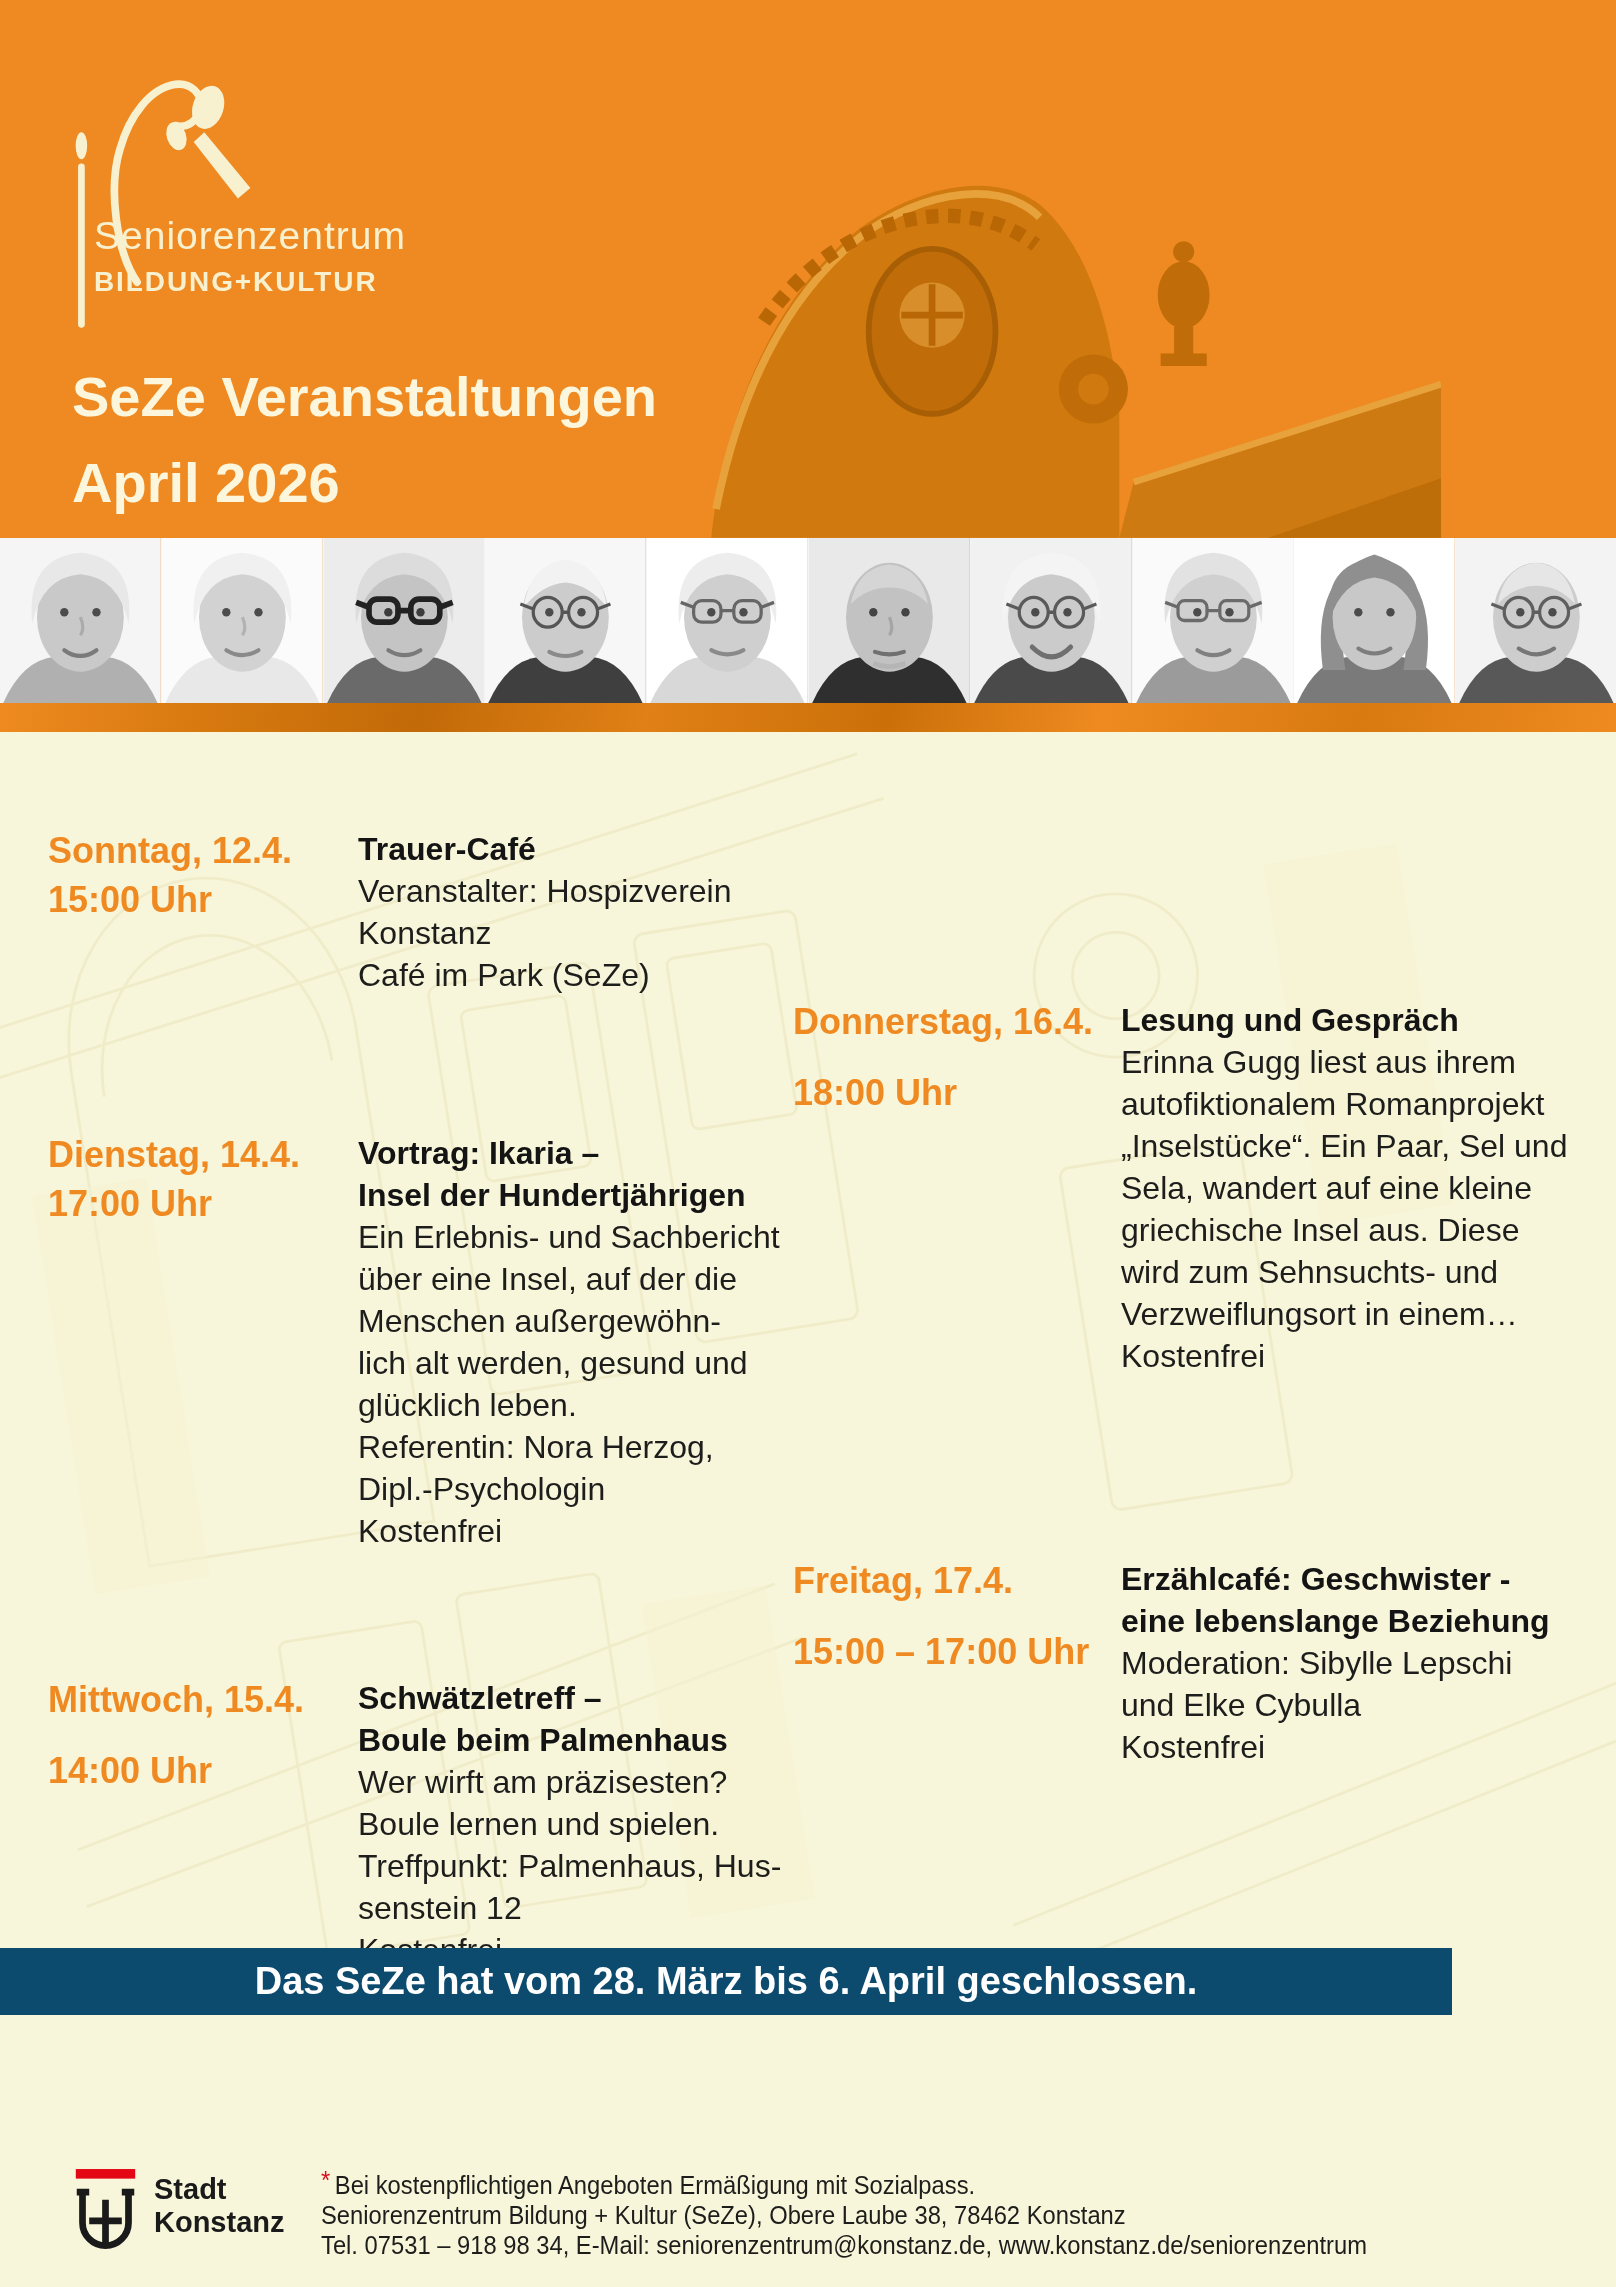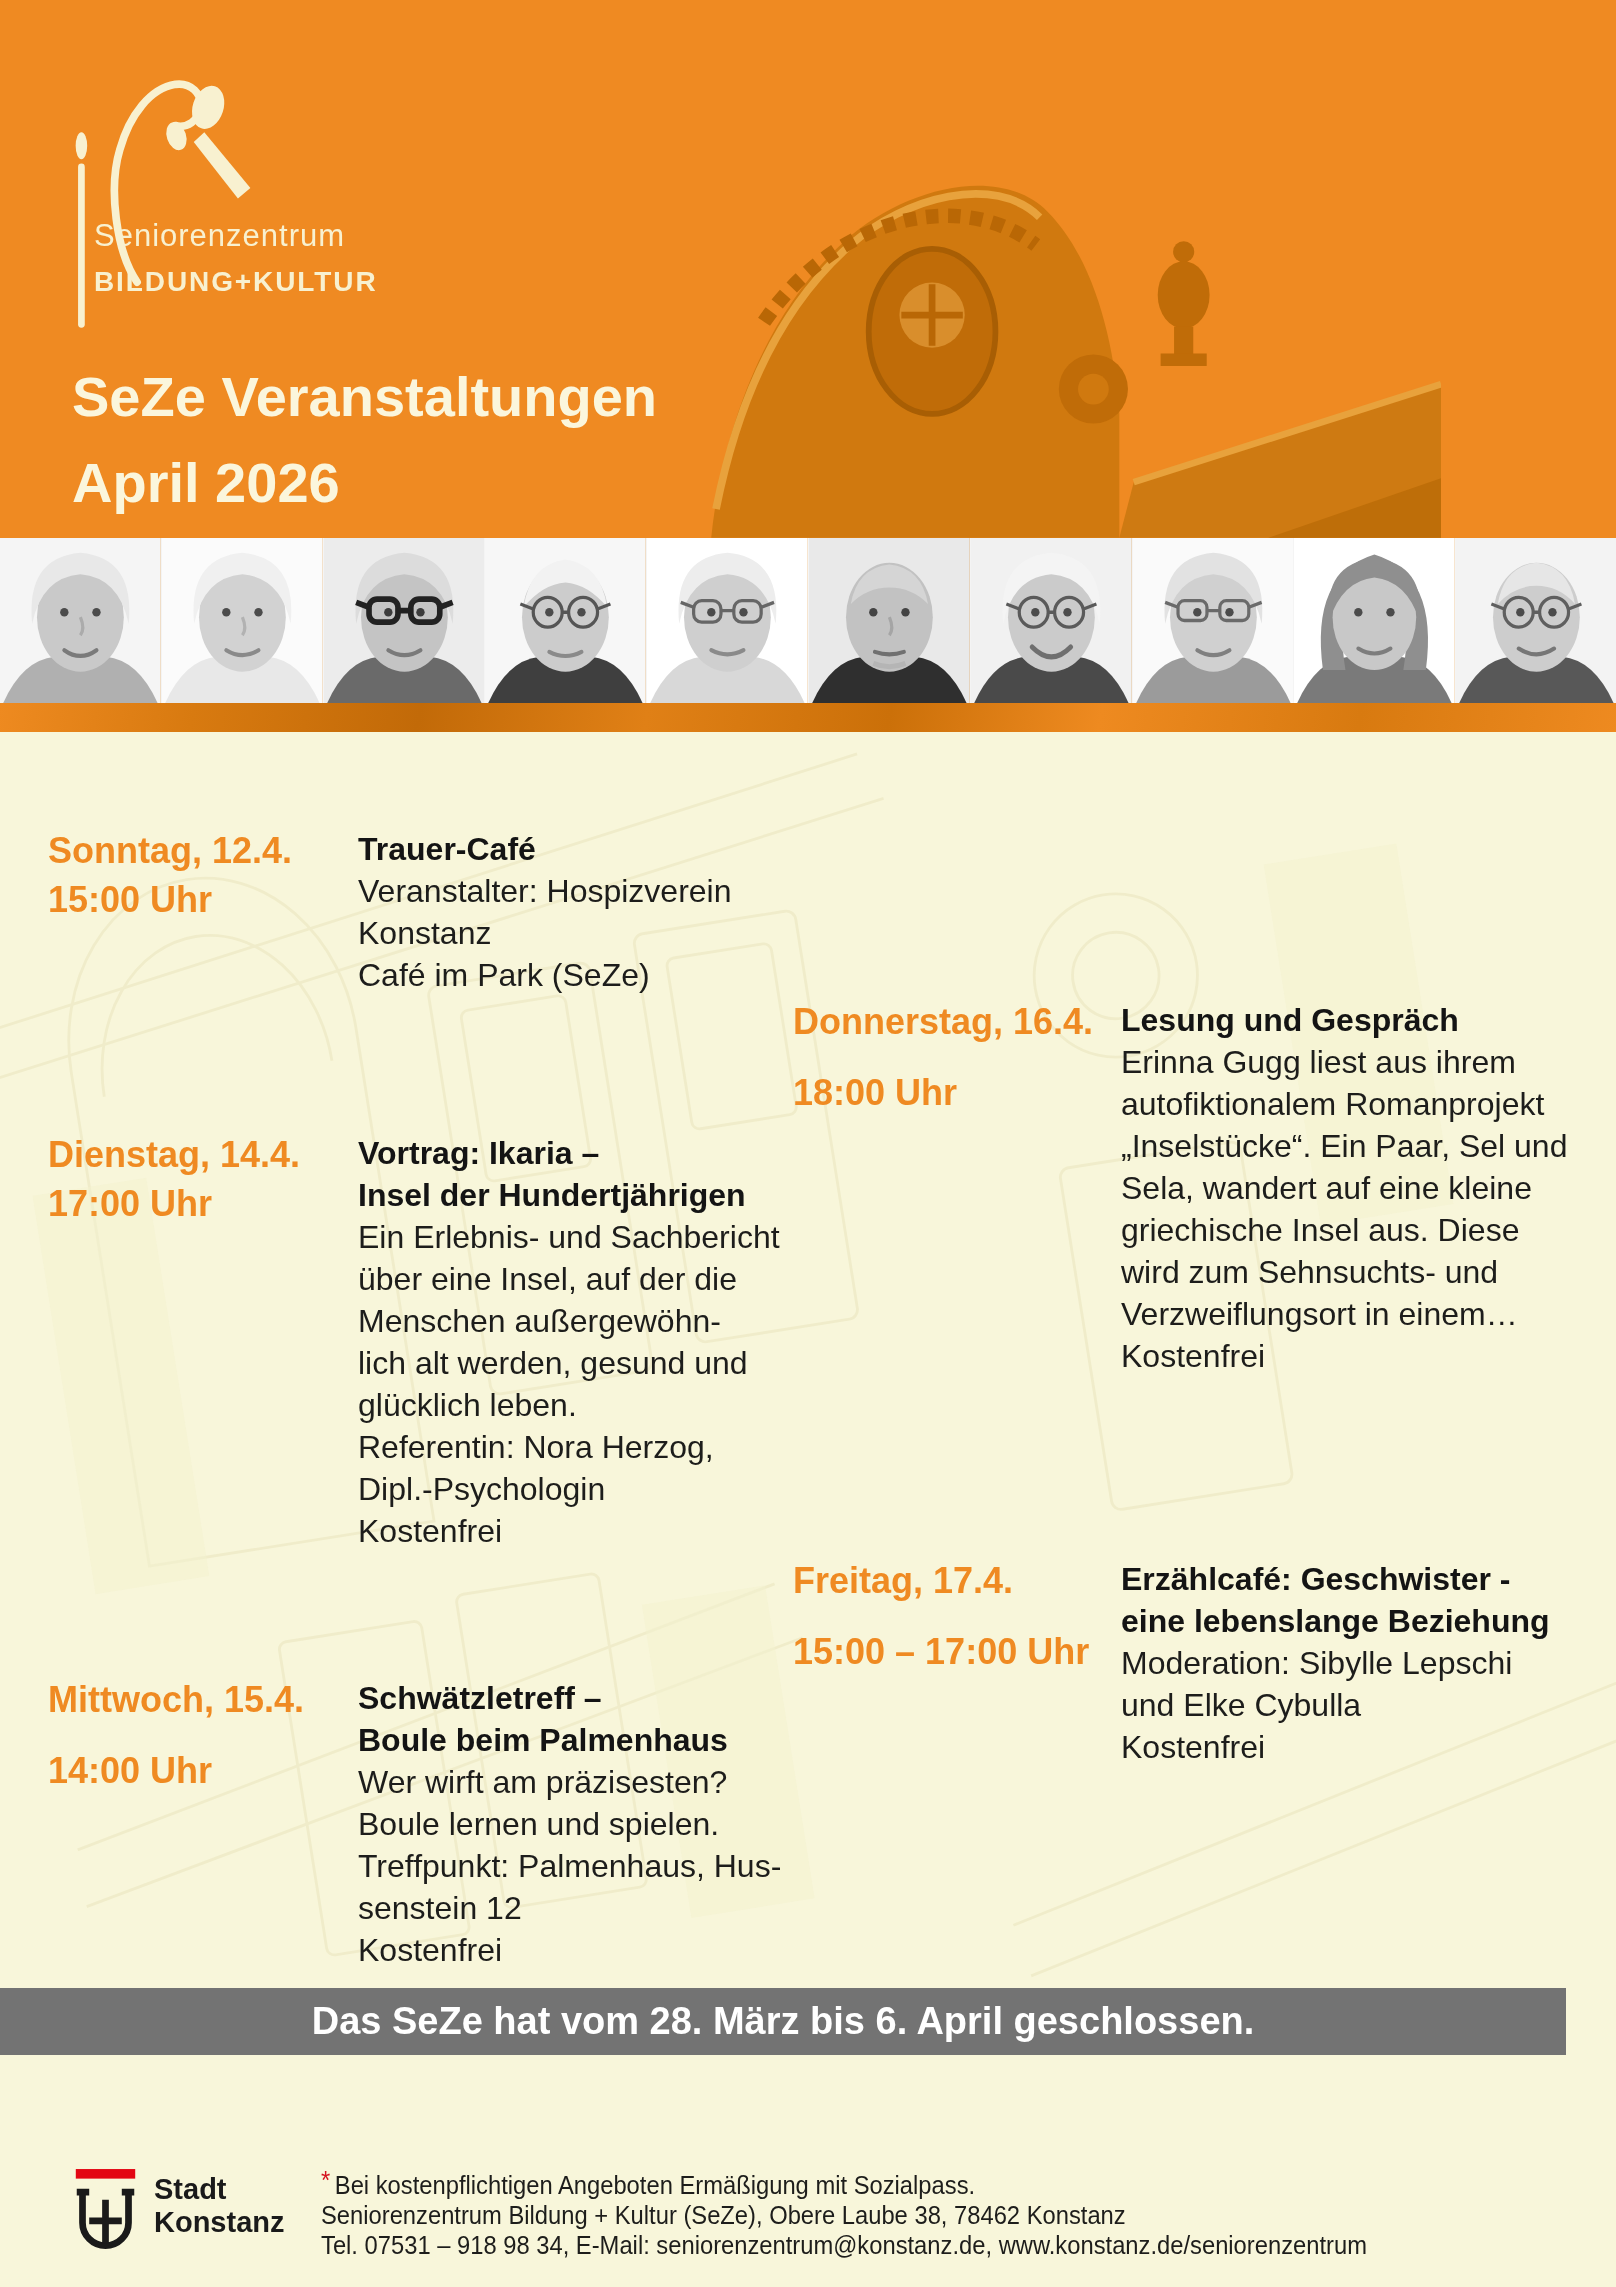--- a/index.html
+++ b/index.html
@@ -6,21 +6,21 @@
   .page{
     position:relative; width:1617px; height:2287px; margin:0 auto;
     background:#F8F6DA; overflow:hidden;
     font-family:"Liberation Sans","DejaVu Sans",sans-serif;
     -webkit-font-smoothing:antialiased;
   }
   
   .header{position:absolute;left:0;top:0;width:1617px;height:538px;background:#EF8A22;}
   .header svg.facade{position:absolute;left:596px;top:96px;width:845px;height:442px;}
   .logo-figure{position:absolute;left:60px;top:44px;width:207px;height:288px;}
-  .logo-word1{position:absolute;left:94px;top:213px;font-size:31px;font-weight:400;
+  .logo-word1{position:absolute;left:94px;top:213px;font-size:39px;font-weight:400;
               color:#F8F1D0;letter-spacing:1px;line-height:46px;}
   .logo-word2{position:absolute;left:94px;top:257px;font-size:28px;font-weight:800;
               color:#F8F1D0;letter-spacing:1.9px;line-height:50px;}
   .main-title{position:absolute;left:72px;top:354px;font-size:56px;font-weight:bold;
               color:#FBF6DC;line-height:86px;}
   
   .faces{position:absolute;left:0;top:538px;width:1617px;height:165px;display:flex;background:#D87C12;}
   .face{flex:1;height:165px;border-right:1.9px solid #f4f4f4;}
   .face:last-child{border-right:none;}
   .face svg{width:100%;height:100%;display:block;}
@@ -36,21 +36,21 @@
   .gap-sm .time{margin-top:11px;}
   .gap-lg .time{margin-top:33px;}
   .ev-text{position:absolute;font-size:32px;line-height:42px;color:#1D1D1B;white-space:nowrap;}
   .ev-text .t{font-weight:bold;color:#141414;}
   #ev1-date{left:48px;top:832px;}   #ev1-text{left:358px;top:828px;}
   #ev2-date{left:793px;top:1003px;} #ev2-text{left:1121px;top:999px;}
   #ev3-date{left:48px;top:1136px;}  #ev3-text{left:358px;top:1132px;}
   #ev4-date{left:793px;top:1562px;} #ev4-text{left:1121px;top:1558px;}
   #ev5-date{left:48px;top:1681px;}  #ev5-text{left:358px;top:1677px;}
   
-  .closure{position:absolute;left:0;top:1988px;width:1566px;height:67px;background:#737373;
+  .closure{position:absolute;left:0;top:1948px;width:1452px;height:67px;background:#0c4a6e;
            color:#FFFFFF;font-size:38px;font-weight:bold;line-height:67px;text-align:center;}
   
   .crest{position:absolute;left:71px;top:2169px;width:69px;height:94px;}
   .crest-text{position:absolute;left:154px;top:2173px;font-size:29px;font-weight:bold;
               color:#1A1A1A;line-height:33px;}
   .notes{position:absolute;left:321px;top:2170px;font-size:25px;line-height:30px;color:#1D1D1B;
          transform:scaleX(.95);transform-origin:left top;white-space:nowrap;}
   .notes .ast{color:#D5121E;position:relative;top:-4.8px;margin-right:4.8px;}
 </style>
 </head>

